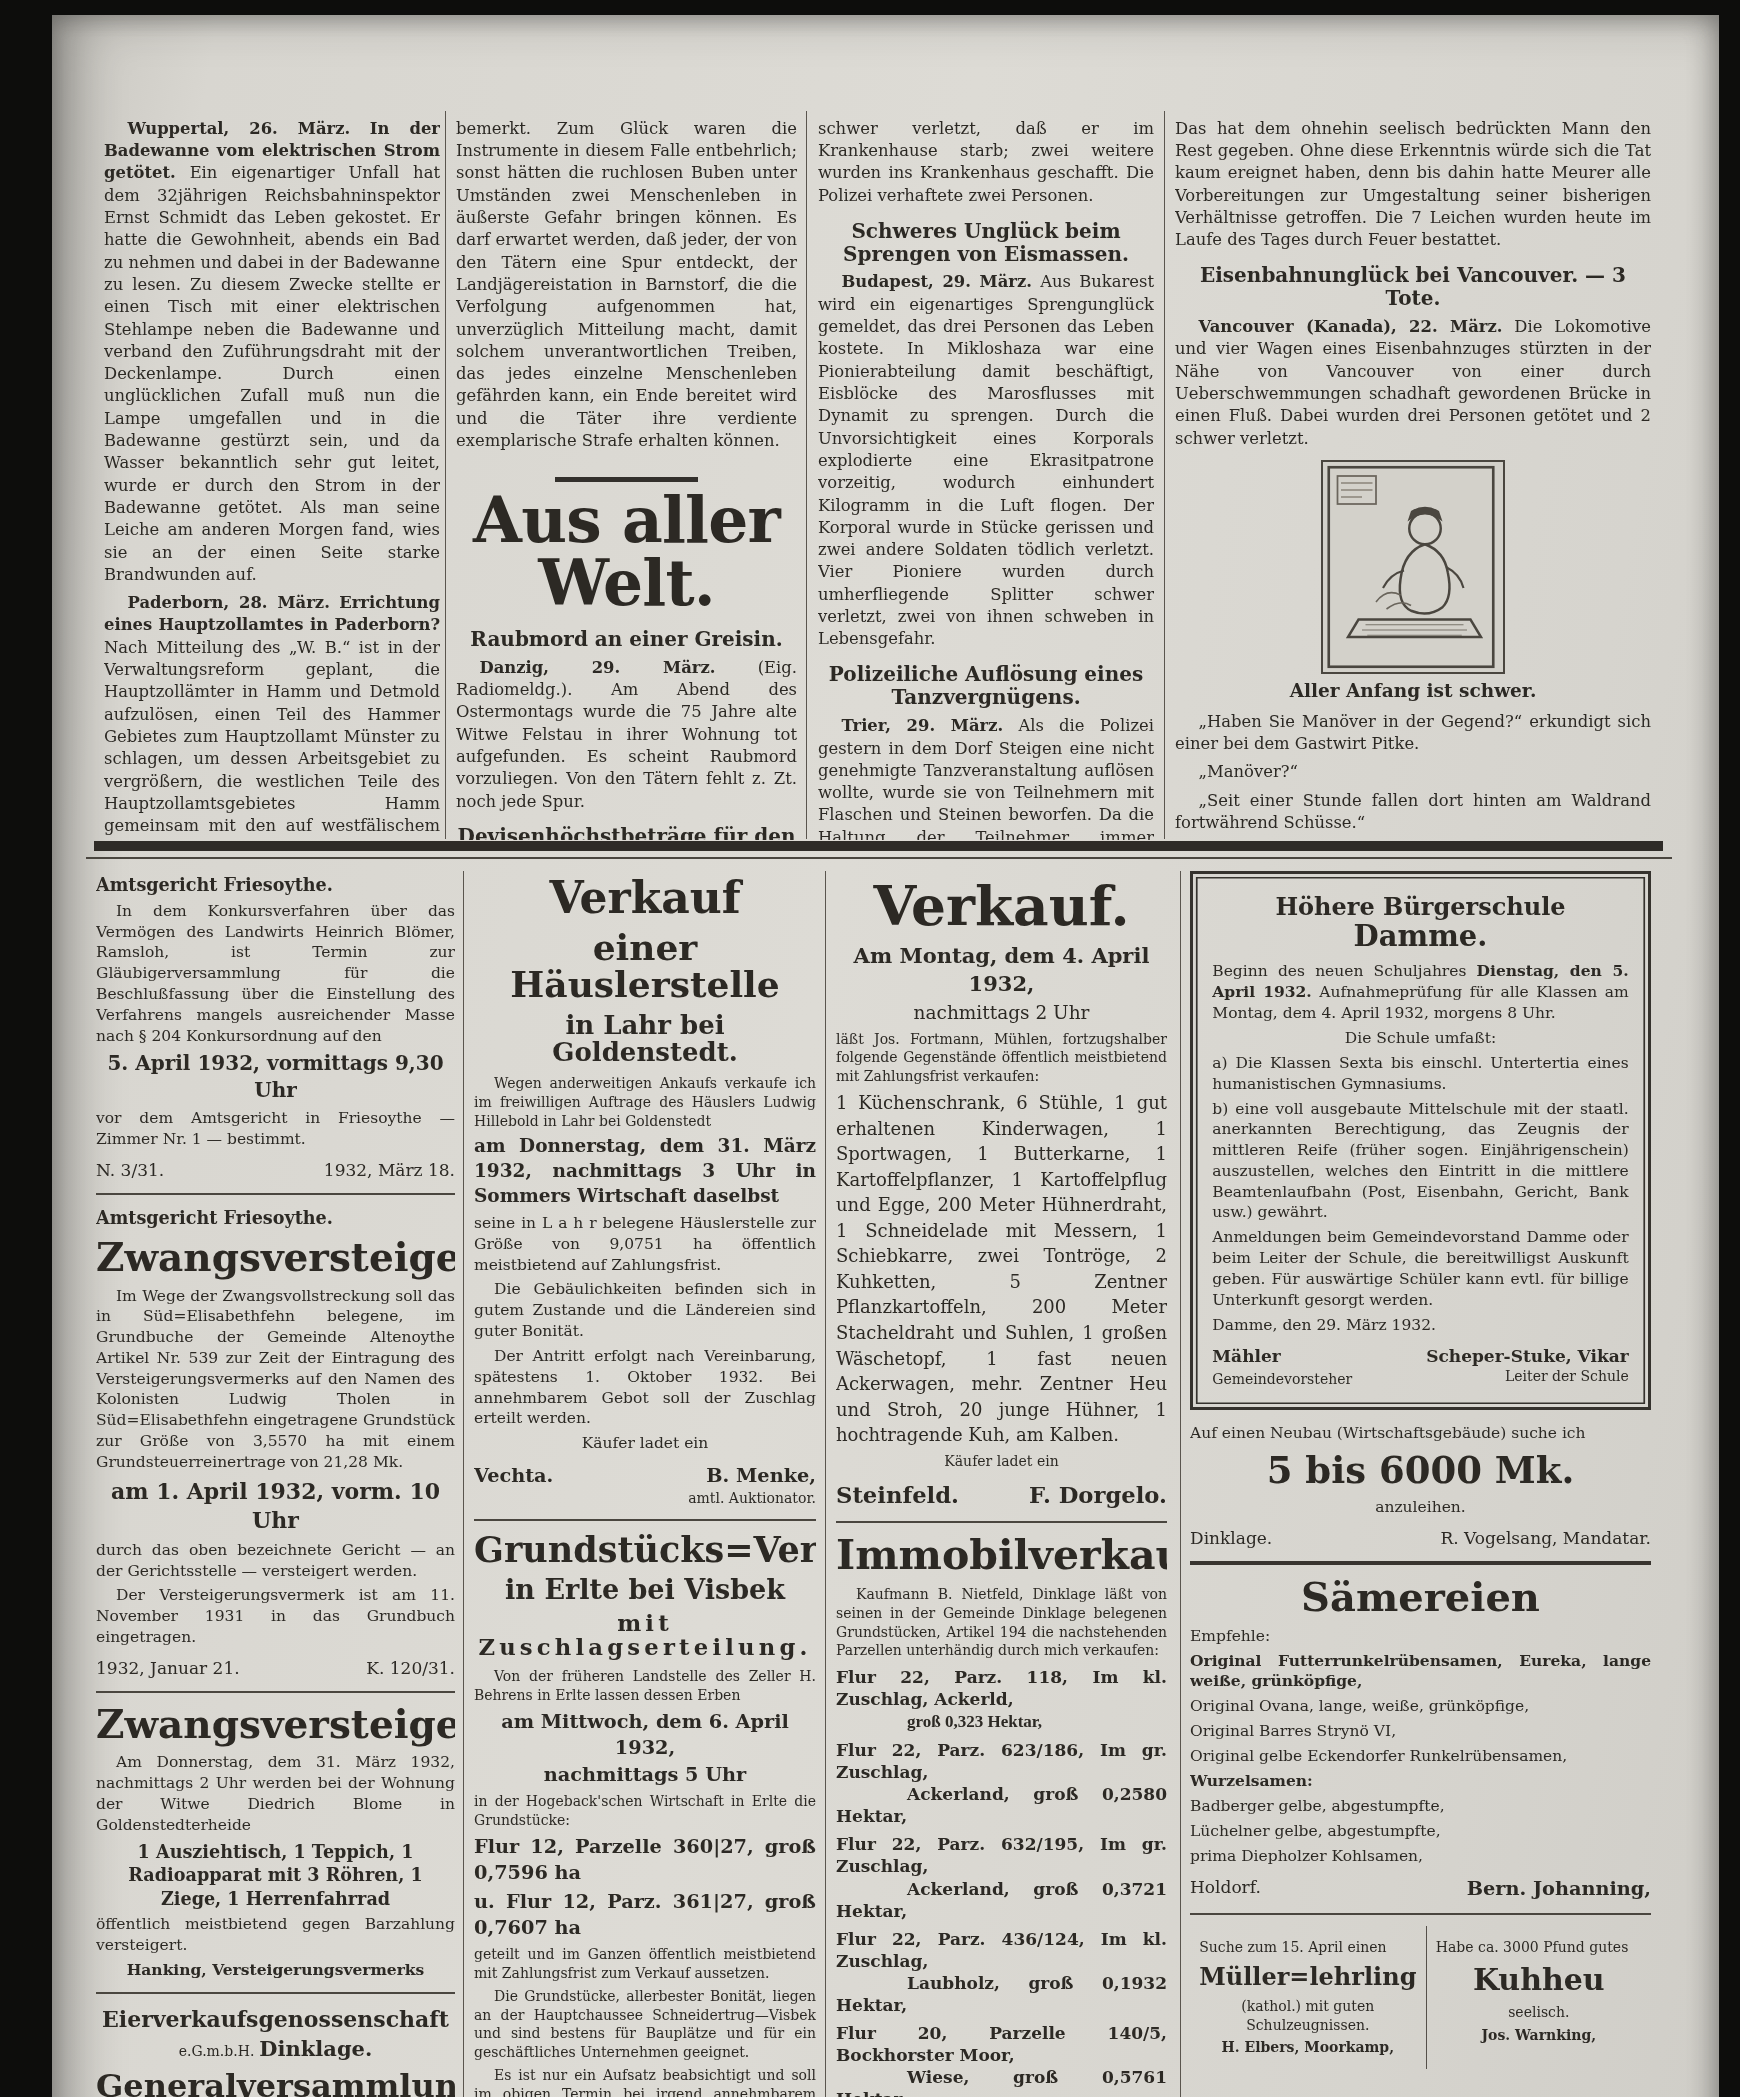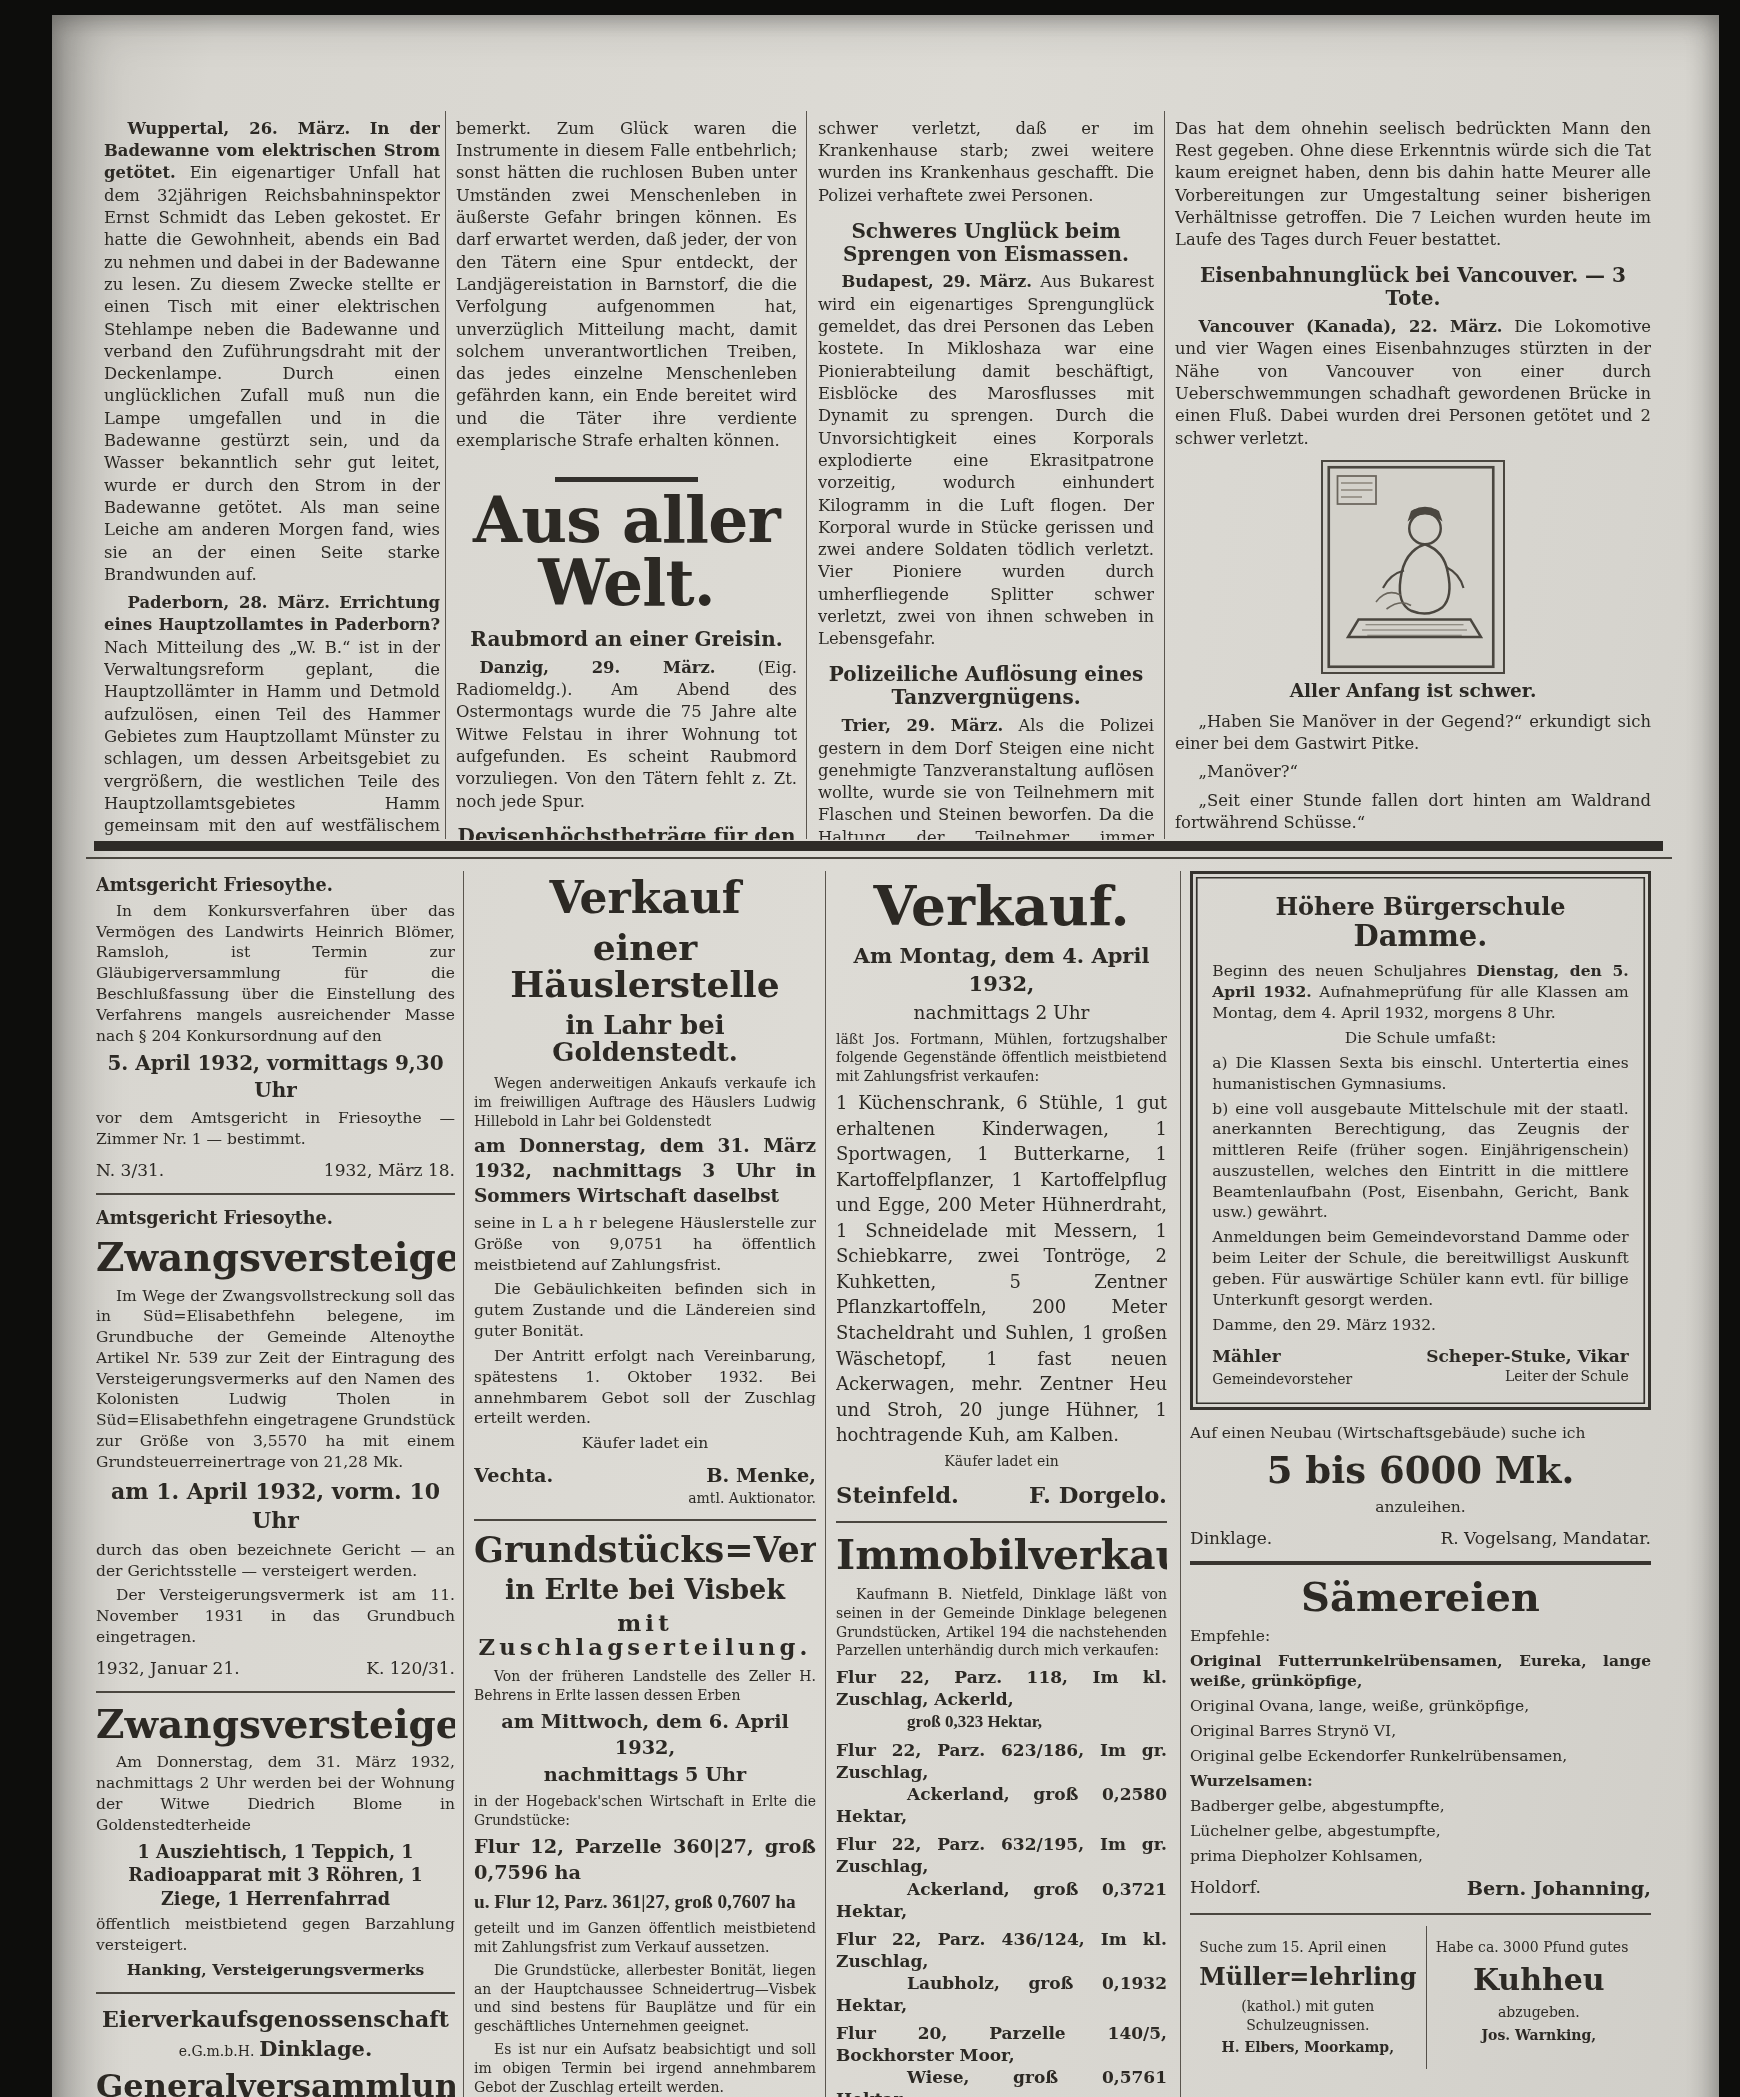--- a/index.html
+++ b/index.html
@@ -166,21 +166,21 @@
     <div class="rule"></div>
     <div>
       <div class="h-c" style="font-size:35px;">Grundstücks=Verkauf</div>
       <div class="h-c" style="font-size:27px;">in Erlte bei Visbek</div>
       <div class="h-c" style="font-size:22.7px;letter-spacing:4.2px;">mit Zuschlagserteilung.</div>
       <p class="small">Von der früheren Landstelle des Zeller H. Behrens in Erlte lassen dessen Erben</p>
       <p class="c" style="font-weight:bold;font-size:19.3px;margin-bottom:0;">am Mittwoch, dem 6. April 1932,</p>
       <p class="c" style="font-weight:bold;font-size:19.3px;margin-top:1.7px;">nachmittags 5 Uhr</p>
       <p class="noind small">in der Hogeback'schen Wirtschaft in Erlte die Grundstücke:</p>
       <p class="noind" style="font-weight:bold;font-size:19.3px;margin-bottom:0;">Flur 12, Parzelle 360|27, groß 0,7596 ha</p>
-      <p class="noind" style="font-weight:bold;font-size:19.3px;margin-top:3.4px;font-family:Liberation Serif, serif;">u. Flur 12, Parz. 361|27, groß 0,7607 ha</p>
+      <p class="noind" style="font-weight:bold;font-size:19.3px;margin-top:3.4px;">u. Flur 12, Parz. 361|27, groß 0,7607 ha</p>
       <p class="noind small">geteilt und im Ganzen öffentlich meistbietend mit Zahlungsfrist zum Verkauf aussetzen.</p>
       <p class="small">Die Grundstücke, allerbester Bonität, liegen an der Hauptchaussee Schneidertrug—Visbek und sind bestens für Bauplätze und für ein geschäftliches Unternehmen geeignet.</p>
       <p class="small">Es ist nur ein Aufsatz beabsichtigt und soll im obigen Termin bei irgend annehmbarem Gebot der Zuschlag erteilt werden.</p>
 
     </div>
 
   </div>
 
   <div class="acol adb" style="left:784px;top:856px;width:331px;height:1485px;">
     <div>
@@ -257,21 +257,21 @@
     <div class="minirow">
       <div class="minicell">
         <p class="noind small">Suche zum 15. April einen</p>
         <div class="h-c" style="font-size:24px;">Müller=lehrling</div>
         <p class="c small">(kathol.) mit guten Schulzeugnissen.</p>
         <p class="c small"><strong>H. Elbers, Moorkamp,</strong><br></p>
       </div>
       <div class="minicell">
         <p class="noind small"><span>Habe ca. 3000 Pfund</span> <span>gutes</span></p>
         <div class="h-c" style="font-size:30px;">Kuhheu</div>
-        <p class="c small">abzugeben.</p>
+        <p class="c small">seelisch.</p>
         <p class="c small"><strong>Jos. Warnking,</strong><br></p>
       </div>
     </div>
 
   </div>
 
  </div>
 </div>
 
 

